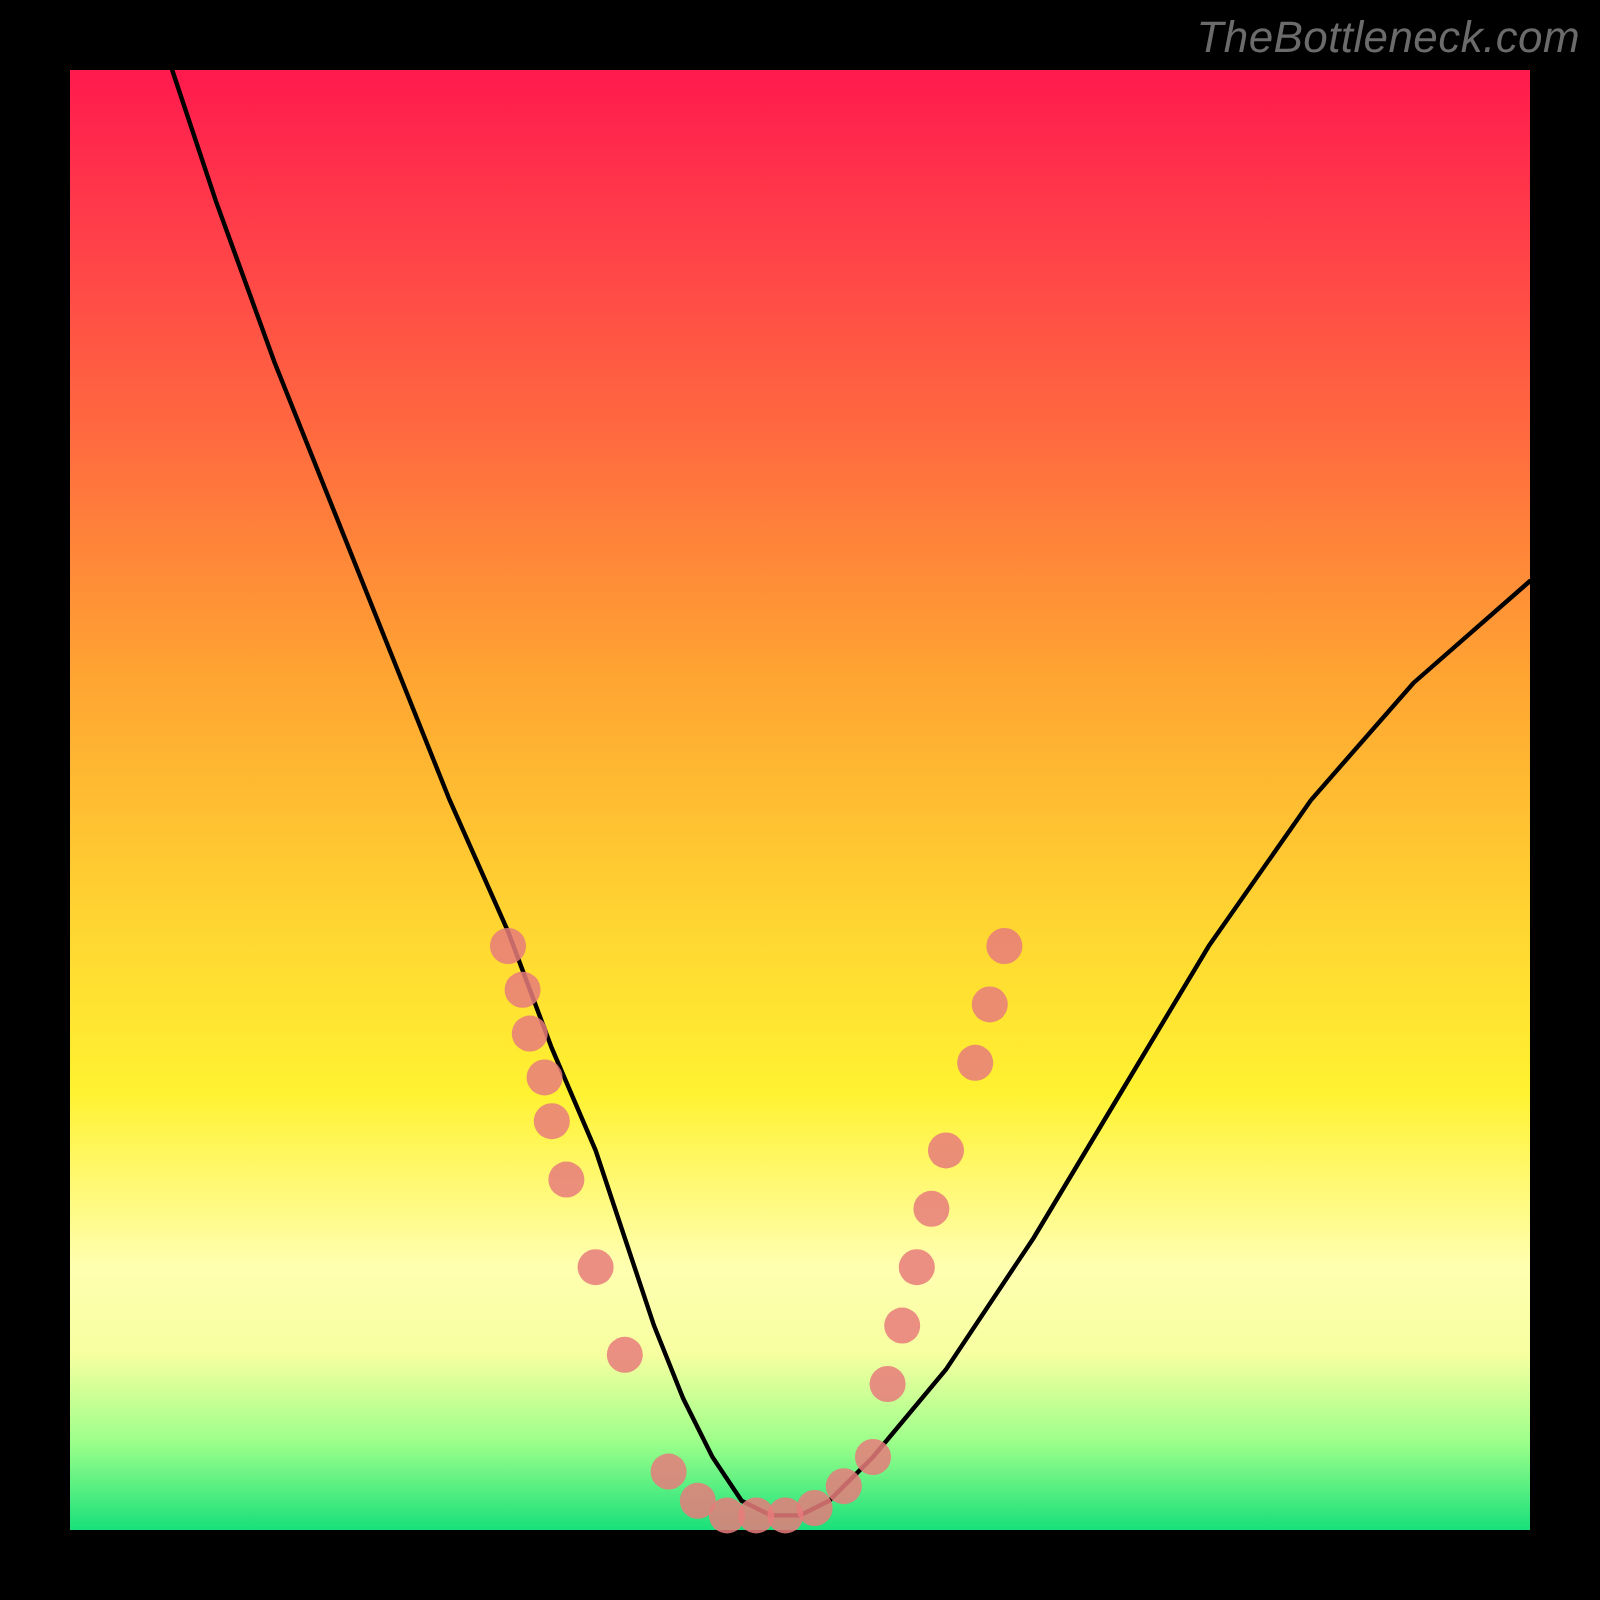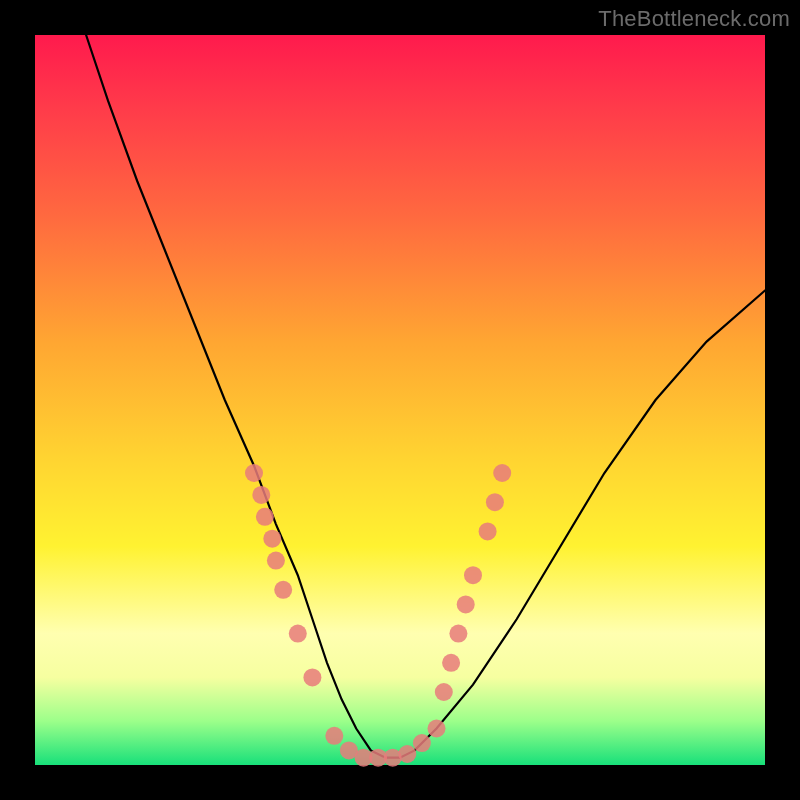--- a/index.html
+++ b/index.html
@@ -11,20 +11,21 @@
     overflow: hidden;
     font-family: Arial, Helvetica, sans-serif;
   }
   .frame {
     position: absolute;
     left: 0;
     top: 0;
     width: 800px;
     height: 768px;
     background: #000;
+    font-style: italic;
   }
   .plot {
     position: absolute;
     left: 35px;
     top: 35px;
     width: 730px;
     height: 730px;
     
     background: linear-gradient(
       to bottom,

